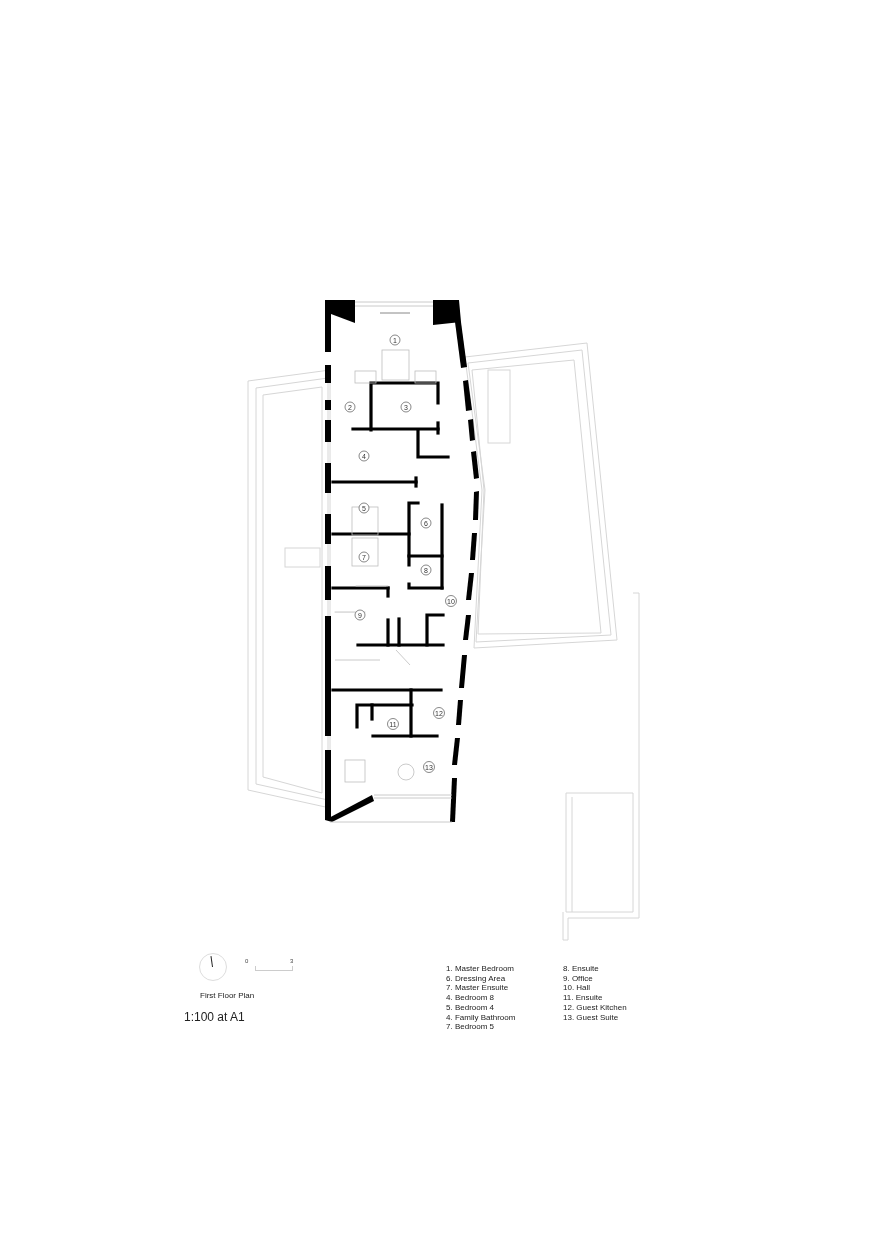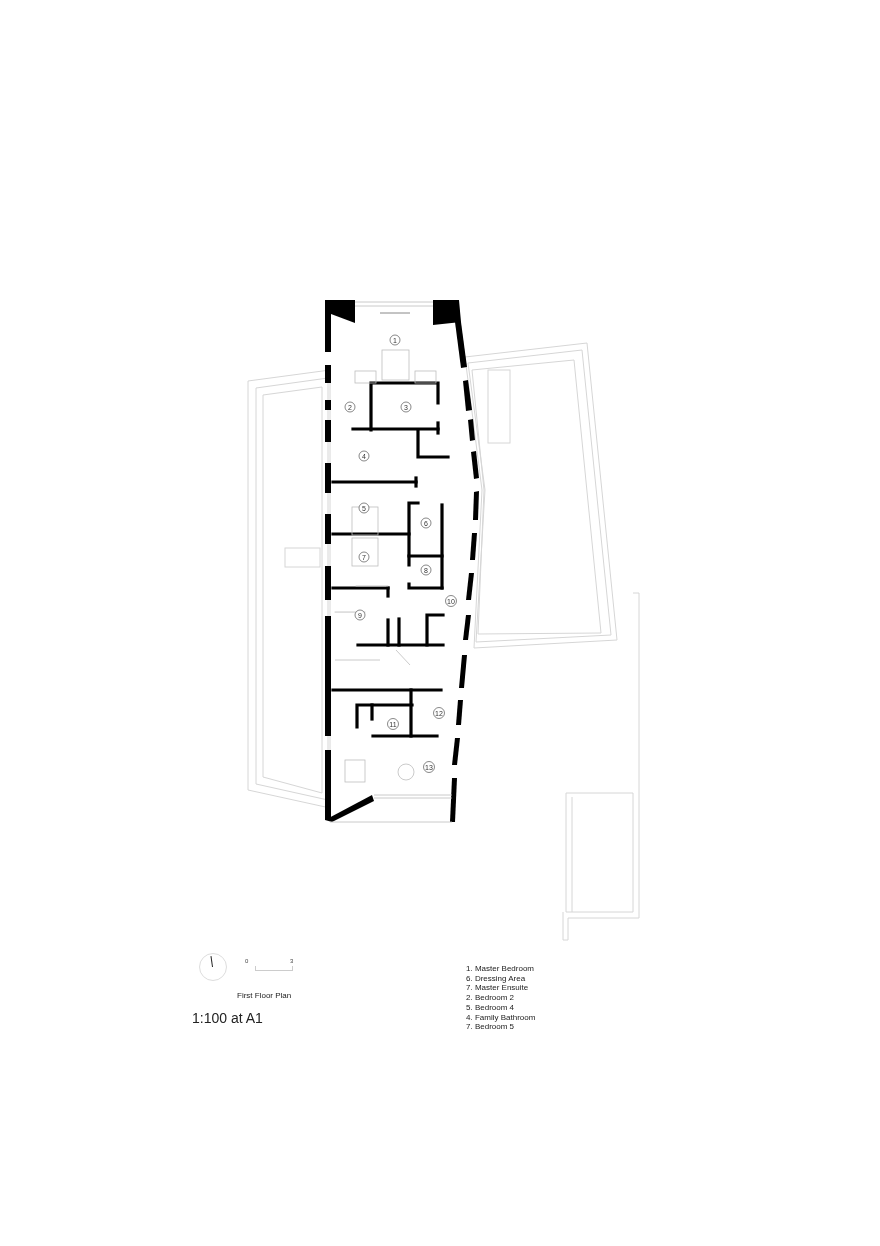--- a/index.html
+++ b/index.html
@@ -10,23 +10,23 @@
   .wall { fill: #000; }
   .iw { stroke: #000; stroke-width: 3.2; fill: none; stroke-linecap: square; }
   .tag circle { fill: #fff; stroke: #555; stroke-width: 0.7; }
   .tag text { font-size: 7px; fill: #333; text-anchor: middle; dominant-baseline: central; font-family: "Liberation Sans", sans-serif; }
   .north { position: absolute; left: 199px; top: 953px; width: 26px; height: 26px; border: 1px solid #ddd; border-radius: 50%; }
   .north .needle { position: absolute; left: 12px; top: 2px; width: 1px; height: 11px; background: #222; transform: rotate(-8deg); transform-origin: bottom; }
   .scalebar { position: absolute; left: 243px; top: 958px; width: 55px; height: 20px; font-size: 6px; color: #444; }
   .scalebar .t0 { position: absolute; left: 2px; top: 0; }
   .scalebar .t3 { position: absolute; left: 47px; top: 0; }
   .scalebar .bar { position: absolute; left: 12px; top: 8px; width: 36px; height: 4px; border-left: 1px solid #ccc; border-right: 1px solid #ccc; border-bottom: 1px solid #ccc; }
-  .title { position: absolute; left: 200px; top: 991px; font-size: 8px; color: #222; margin-left: 37px; }
-  .scale { position: absolute; left: 192px; top: 1010px; font-size: 14px; color: #222; }
-  .legend { position: absolute; left: 446px; top: 964px; font-size: 8px; line-height: 9.7px; color: #222; display: flex; gap: 16px; margin-left: 20px; }
+  .title { position: absolute; left: 200px; top: 991px; font-size: 8px; color: #222; }
+  .scale { position: absolute; left: 184px; top: 1010px; font-size: 12px; color: #222; }
+  .legend { position: absolute; left: 446px; top: 964px; font-size: 8px; line-height: 9.7px; color: #222; display: flex; gap: 16px; }
   .legend .col { width: 101px; }
   .legend .item { white-space: nowrap; }
 </style>
 </head>
 <body>
 
 <svg id="plan" viewBox="0 0 880 1246" xmlns="http://www.w3.org/2000/svg">
 
   <g>
     <polygon class="ghost" points="248,381 330,370 330,808 248,790"></polygon>
@@ -189,18 +189,26 @@
   <span class="t3">3</span>
 </div>
 <div class="title">First Floor Plan</div>
 <div class="scale">1:100 at A1</div>
 
 <div class="legend">
   <div class="col">
     <div class="item">1. Master Bedroom</div>
     <div class="item">6. Dressing Area</div>
     <div class="item">7. Master Ensuite</div>
-    <div class="item">2. Bedroom 2</div>
+    <div class="item">4. Bedroom 8</div>
     <div class="item">5. Bedroom 4</div>
     <div class="item">4. Family Bathroom</div>
     <div class="item">7. Bedroom 5</div>
   </div>
+  <div class="col">
+    <div class="item">8. Ensuite</div>
+    <div class="item">9. Office</div>
+    <div class="item">10. Hall</div>
+    <div class="item">11. Ensuite</div>
+    <div class="item">12. Guest Kitchen</div>
+    <div class="item">13. Guest Suite</div>
+  </div>
 </div>
 
 </body></html>

